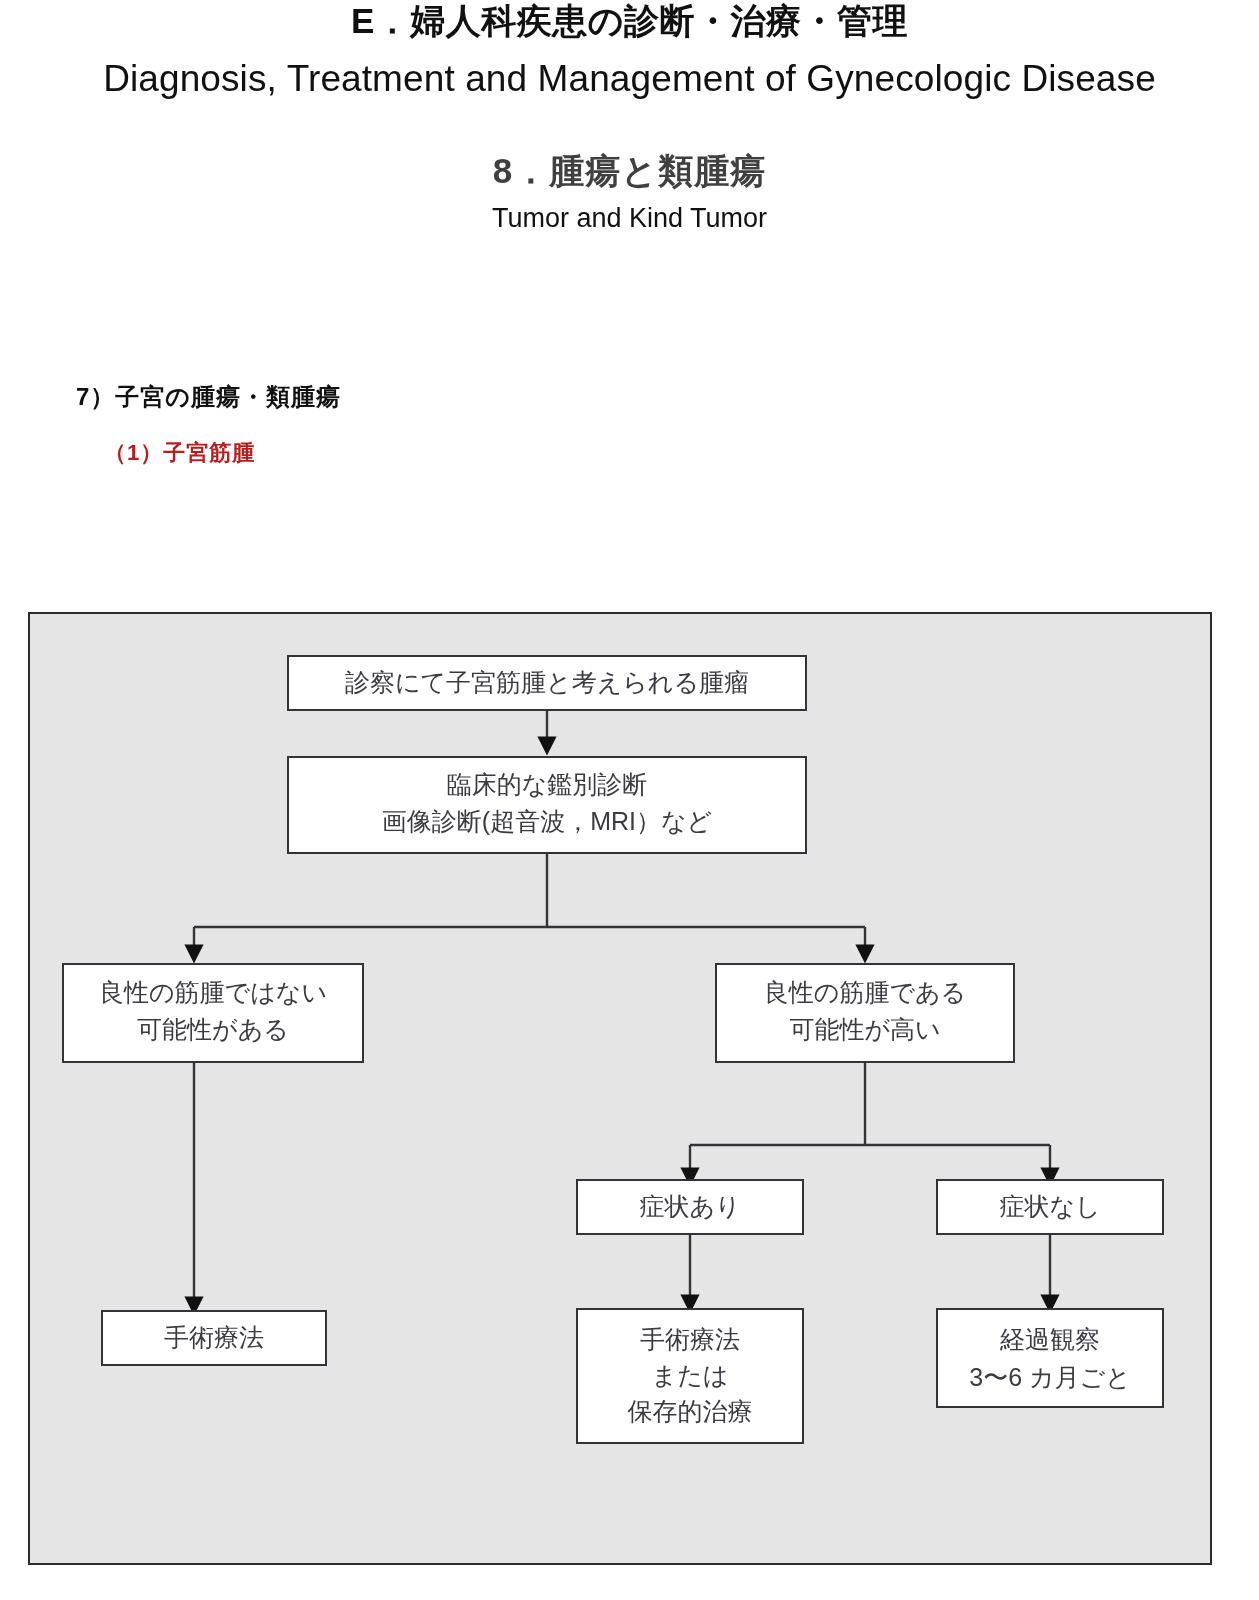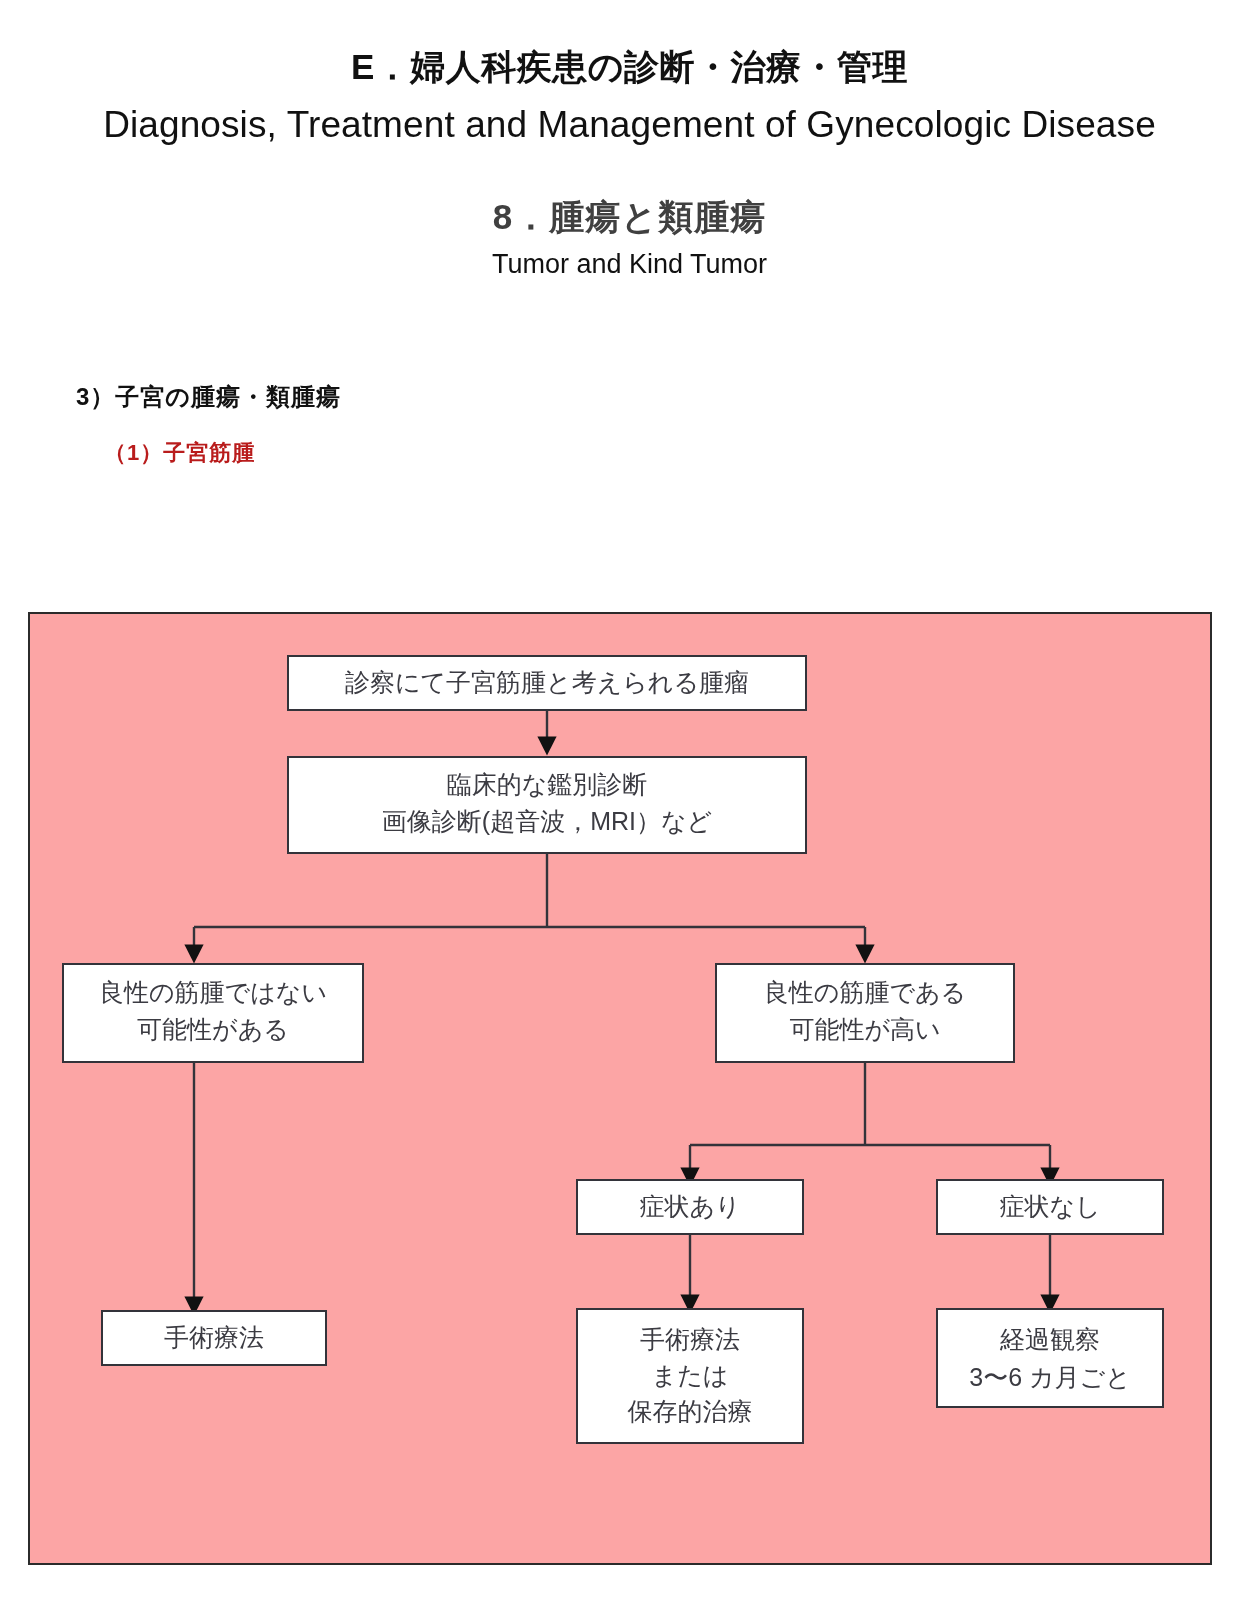--- a/index.html
+++ b/index.html
@@ -19,21 +19,20 @@
 
   .page {
     position: relative;
     width: 1259px;
     height: 1600px;
   }
 
   
   .header {
     text-align: center;
-    padding-top: 46px;
   }
   .title-jp-main {
     font-size: 35px;
     font-weight: bold;
     letter-spacing: 0.5px;
     line-height: 1.2;
     color: #111111;
   }
   .title-en-main {
     font-size: 37px;
@@ -91,21 +90,21 @@
 
   
   .figure-frame {
     position: absolute;
     left: 28px;
     top: 612px;
     width: 1184px;
     height: 953px;
     border: 2px solid #2b2b2b;
     box-sizing: border-box;
-    background: #fca5a5;
+    background: #e5e5e5;
   }
   .figure-svg {
     position: absolute;
     left: 0;
     top: 0;
   }
 
   .node-text {
     font-family: "Liberation Sans", "DejaVu Sans", sans-serif;
     font-size: 25px;
@@ -141,21 +140,21 @@
 
 <div class="page">
 
   <div class="header">
     <div class="title-jp-main">E．婦人科疾患の診断・治療・管理</div>
     <div class="title-en-main">Diagnosis, Treatment and Management of Gynecologic Disease</div>
     <div class="section-jp">8．腫瘍と類腫瘍</div>
     <div class="section-en">Tumor and Kind Tumor</div>
   </div>
 
-  <div class="heading-l1">3）子宮の腫瘍・類腫瘍</div>
+  <div class="heading-l1">7）子宮の腫瘍・類腫瘍</div>
   <div class="heading-l2">（1）子宮筋腫</div>
 
 
   <div class="figure-frame">
 
     <svg class="figure-svg" width="1184" height="953" viewBox="0 0 1184 953">
       <defs>
         <marker id="arrow" viewBox="0 0 12 12" refX="6" refY="6" markerWidth="8" markerHeight="8" orient="auto-start-reverse">
           <path d="M 0 0 L 12 6 L 0 12 z" class="arrow-head"></path>
         </marker>

